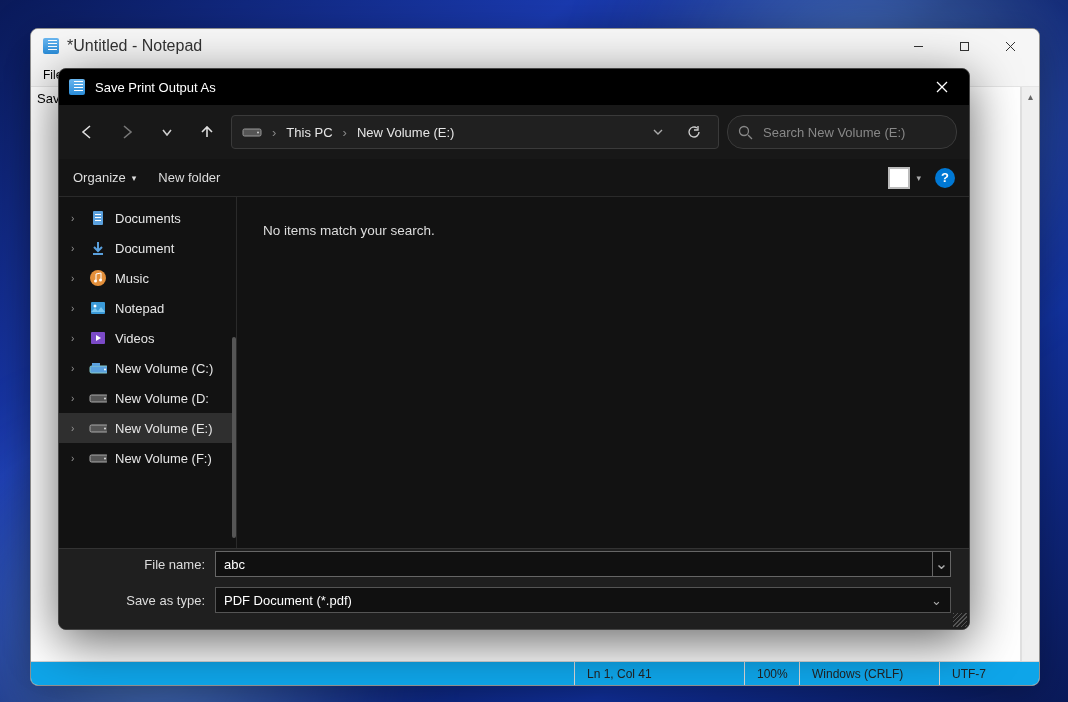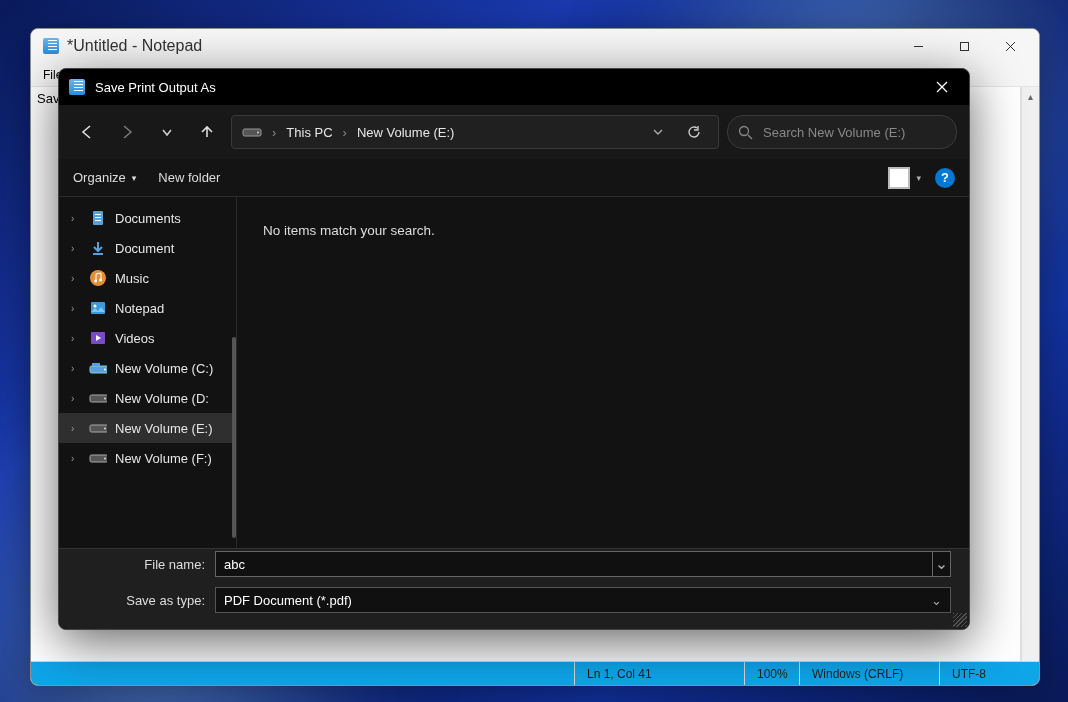--- a/index.html
+++ b/index.html
@@ -95,21 +95,21 @@
   </div>
   <div class="np-body">Sav</div>
   <div class="np-scrollbar">
     <div class="np-scroll-arrow">▴</div>
   </div>
   <div class="np-status">
     <div style="flex:1"></div>
     <div class="np-cell" style="width:170px">Ln 1, Col 41</div>
     <div class="np-cell" style="width:55px">100%</div>
     <div class="np-cell" style="width:140px">Windows (CRLF)</div>
-    <div class="np-cell" style="width:100px">UTF-8</div>
+    <div class="np-cell" style="width:100px">UTF-7</div>
   </div>
 </div>
 
 <div class="dlg">
   <div class="dlg-title">
     <div class="dlg-title-l">
       <div class="np-icon"></div>
       <div class="dlg-tt">Save Print Output As</div>
     </div>
     <div class="dlg-close">

